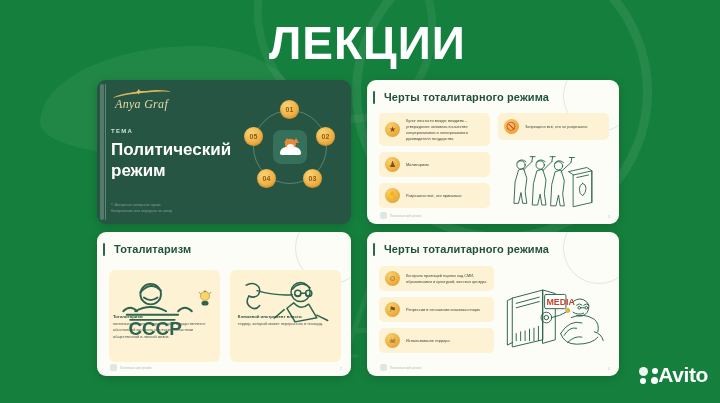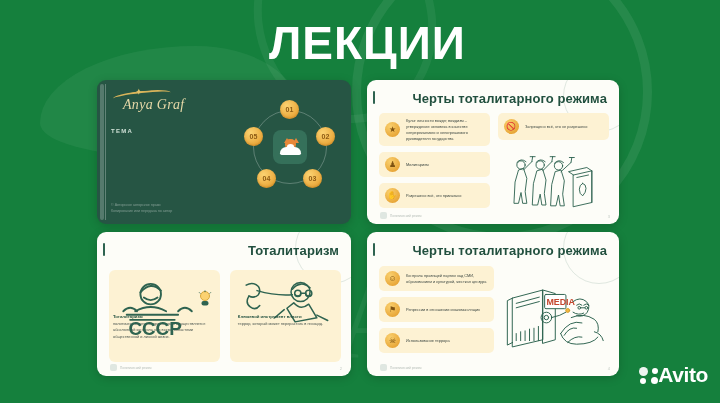--- a/index.html
+++ b/index.html
@@ -111,24 +111,24 @@
     position: absolute; left: 2px; top: 1px; width: 58px; height: 9px;
     border-radius: 50%;
     border-top: 2px solid #d8b45a;
     transform: rotate(-6deg);
   }
   .logo-star {
     position: absolute; left: 24px; top: -2px;
     color: #e2c169; font-size: 9px; line-height: 1;
   }
   .logo-word {
-    position: absolute; left: 12px; top: 7px;
+    position: absolute; left: 4px; top: 7px;
     font-family: "Liberation Serif", serif;
     font-style: italic;
-    font-size: 14px;
+    font-size: 12px;
     color: #e6d9a8;
     letter-spacing: .3px;
     white-space: nowrap;
   }
   .s1-tema {
     margin-top: 18px;
     color: #cfe0d6;
     font-size: 6px;
     letter-spacing: 1.3px;
     font-weight: bold;
@@ -193,25 +193,24 @@
   .n5 { left: 11px;  top: 33px; }
 
   
   .sw-pad { position: absolute; inset: 0; padding: 11px 12px 0 13px; }
   .sw-accent {
     position: absolute; left: 6px; top: 11px; width: 2px; height: 13px;
     background: #2e6350; border-radius: 2px;
   }
   .sw-title {
     color: #22503f;
-    font-size: 13px;
+    font-size: 11px;
     font-weight: bold;
     letter-spacing: .1px;
     margin-left: 4px;
-    text-align: right;
   }
   .sw-circle {
     position: absolute; right: -16px; top: -20px;
     width: 72px; height: 72px; border-radius: 50%;
     border: 1.5px solid rgba(46,99,80,0.14);
   }
   .sw-body { position: absolute; left: 12px; right: 10px; top: 33px; bottom: 14px; display: flex; gap: 8px; }
   .col-left { width: 50%; display: flex; flex-direction: column; gap: 6px; }
   .col-right { width: 50%; position: relative; }
 
@@ -276,20 +275,21 @@
   <div class="slide s1 slide-dark">
     <div class="s1-edge"></div>
     <div class="s1-rule"></div>
     <div class="s1-inner">
       <div class="logo-mark">
         <div class="logo-swoosh"></div>
         <div class="logo-star">✦</div>
         <div class="logo-word">Anya Graf</div>
       </div>
       <div class="s1-tema">ТЕМА</div>
+      <div class="s1-title">Политический<br>режим</div>
       <div class="s1-foot">© Авторское авторское право<br>Копирование или передача по автор</div>
     </div>
 
     <div class="s1-diagram">
       <div class="diag-ring"></div>
       <div class="diag-center">
         <div class="fox">
           <div class="fox-ear-l"></div>
             <div class="fox-ear-r"></div>
           <div class="fox-head"></div>

